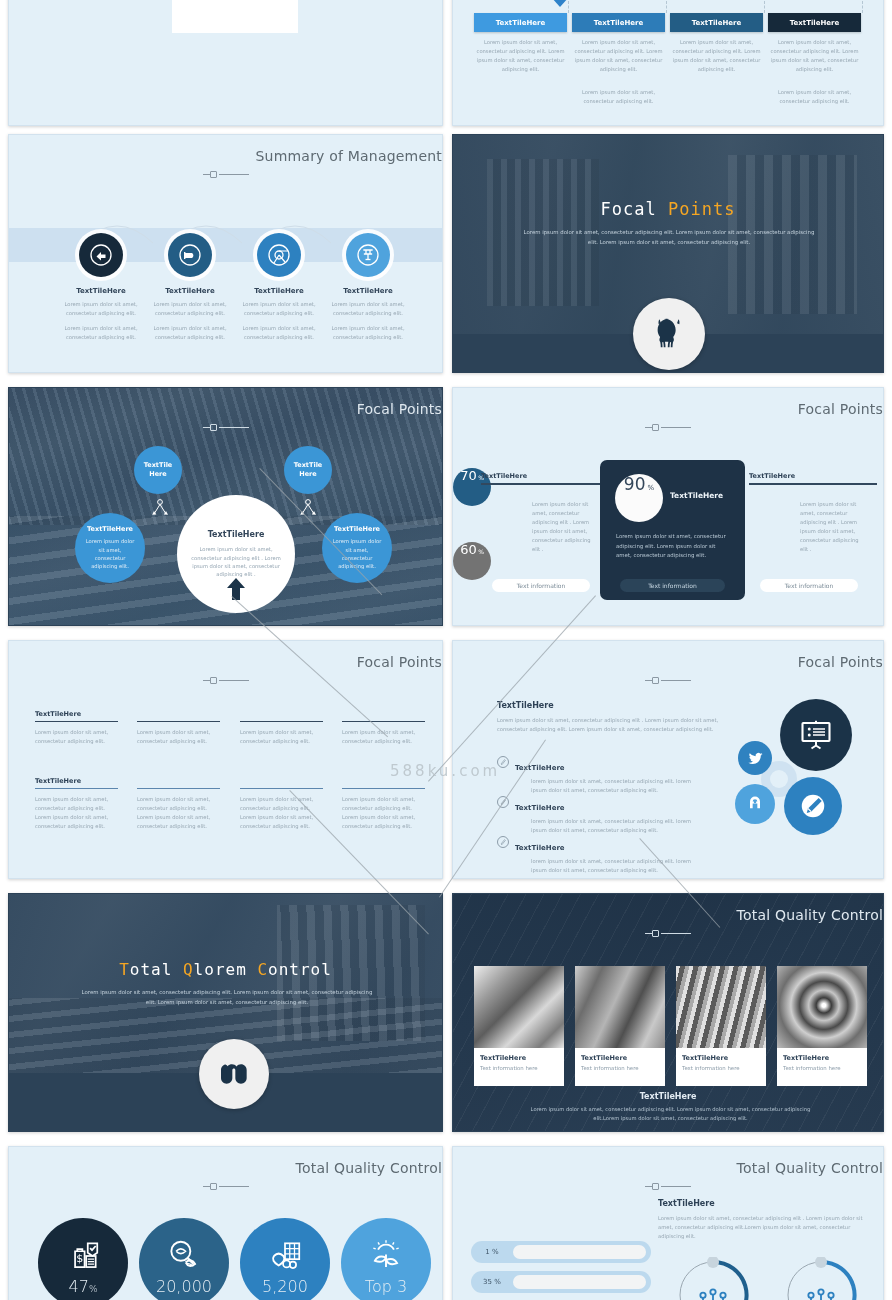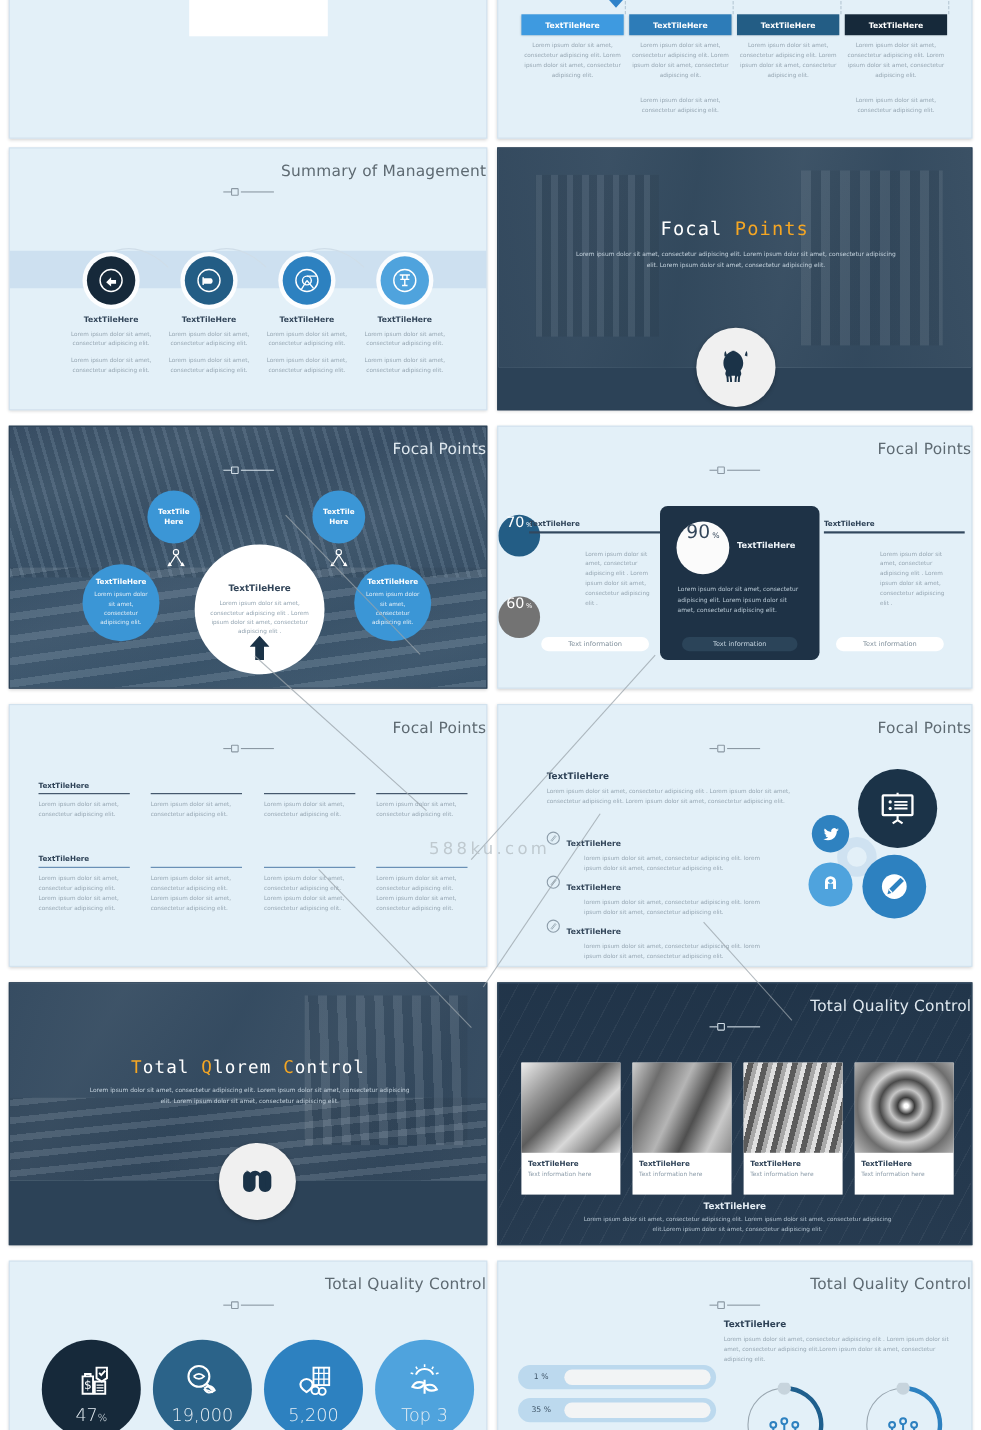--- a/index.html
+++ b/index.html
@@ -660,21 +660,21 @@
     </div>
 
     <div class="kpi" style="left:130px;top:71px;background:#2b6389;">
       <svg width="38" height="38" viewBox="0 0 24 24" style="margin-bottom:2px;">
         <circle cx="10" cy="9" r="6" fill="none" stroke="#fff" stroke-width="1.2"></circle>
         <path d="M7 9 q3 -3 6 0 q-3 3 -6 0" fill="none" stroke="#fff" stroke-width="1"></path>
         <path d="M14.5 13.5 L18 17" stroke="#fff" stroke-width="1.4"></path>
         <path d="M13 16 q4 -3 6 1 q-4 3 -6 -1" fill="none" stroke="#fff" stroke-width="1.2"></path>
         <path d="M13.5 16.5 q2.5 .4 4.5 1.8" fill="none" stroke="#fff" stroke-width=".8"></path>
       </svg>
-      <div class="v"><span>19,000</span><small></small></div>
+      <div class="v"><span>20,000</span><small></small></div>
     </div>
 
     <div class="kpi" style="left:231px;top:71px;background:#2d81c0;">
       <svg width="38" height="38" viewBox="0 0 24 24" style="margin-bottom:2px;">
         <rect x="12" y="4" width="9" height="10" fill="none" stroke="#fff" stroke-width="1.1"></rect>
         <path d="M12 7.3 h9 M12 10.6 h9 M15 4 v10 M18 4 v10" stroke="#fff" stroke-width=".8"></path>
         <path d="M5 12 q3 -3 6 0 q2 3 -3 6 q-5 -3 -3 -6" fill="none" stroke="#fff" stroke-width="1.2"></path>
         <circle cx="13" cy="17" r="2.2" fill="none" stroke="#fff" stroke-width="1.1"></circle>
         <circle cx="17" cy="17.6" r="2" fill="none" stroke="#fff" stroke-width="1.1"></circle>
       </svg>

